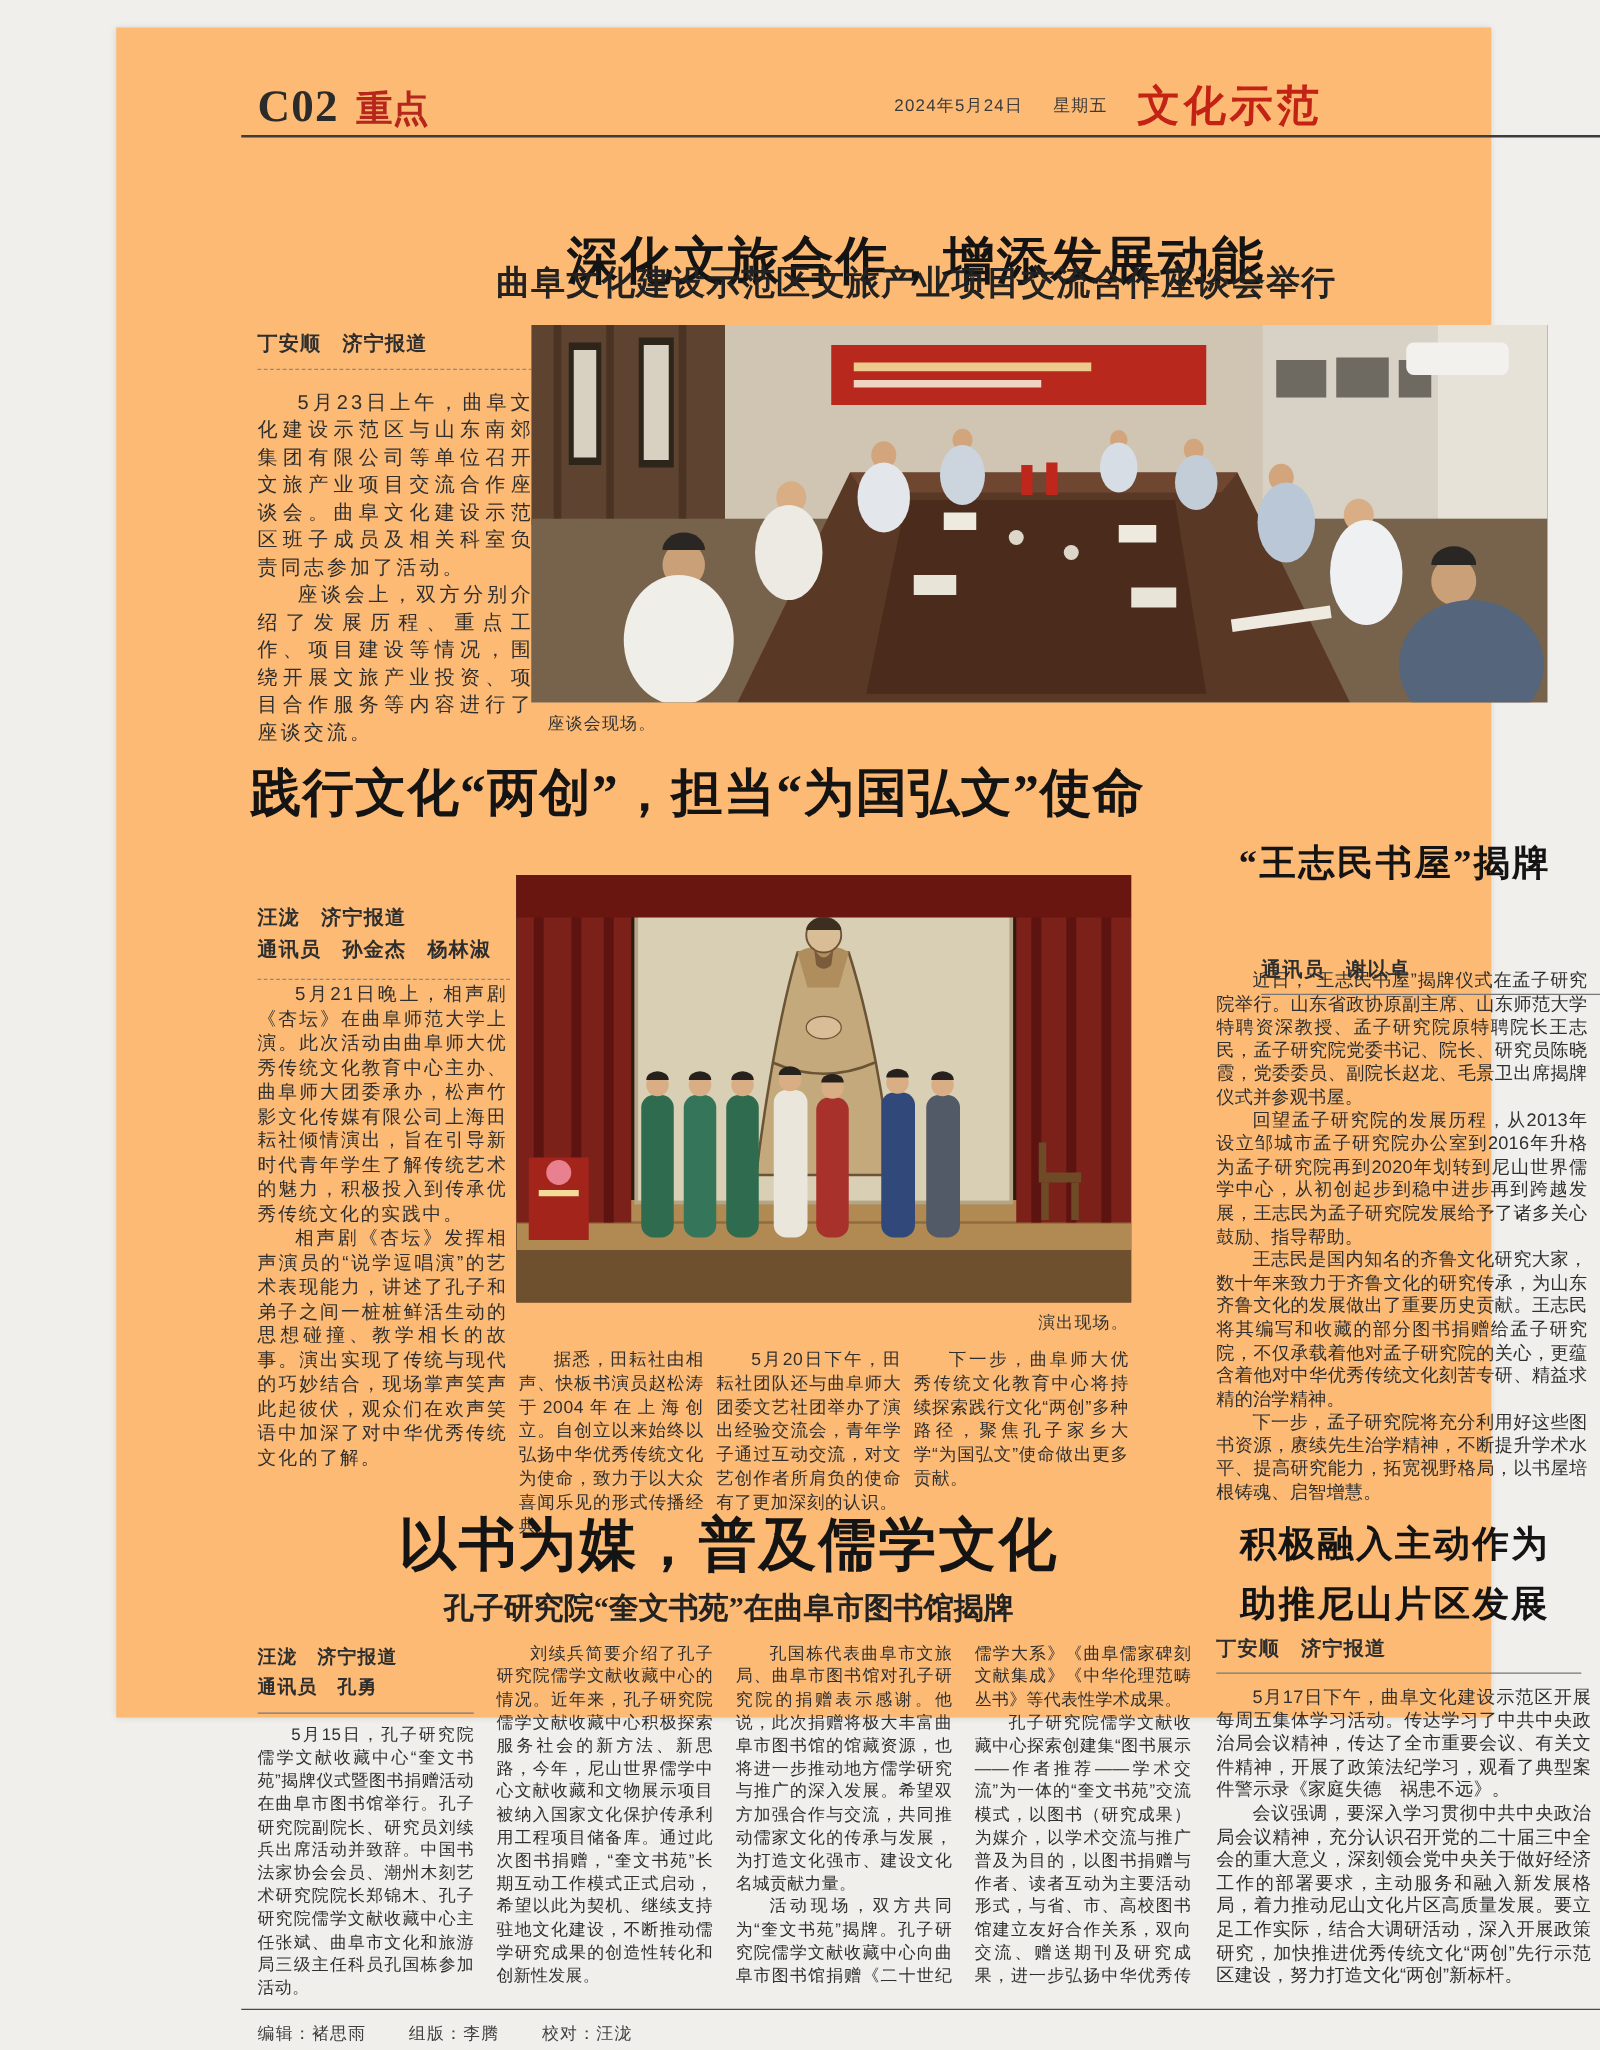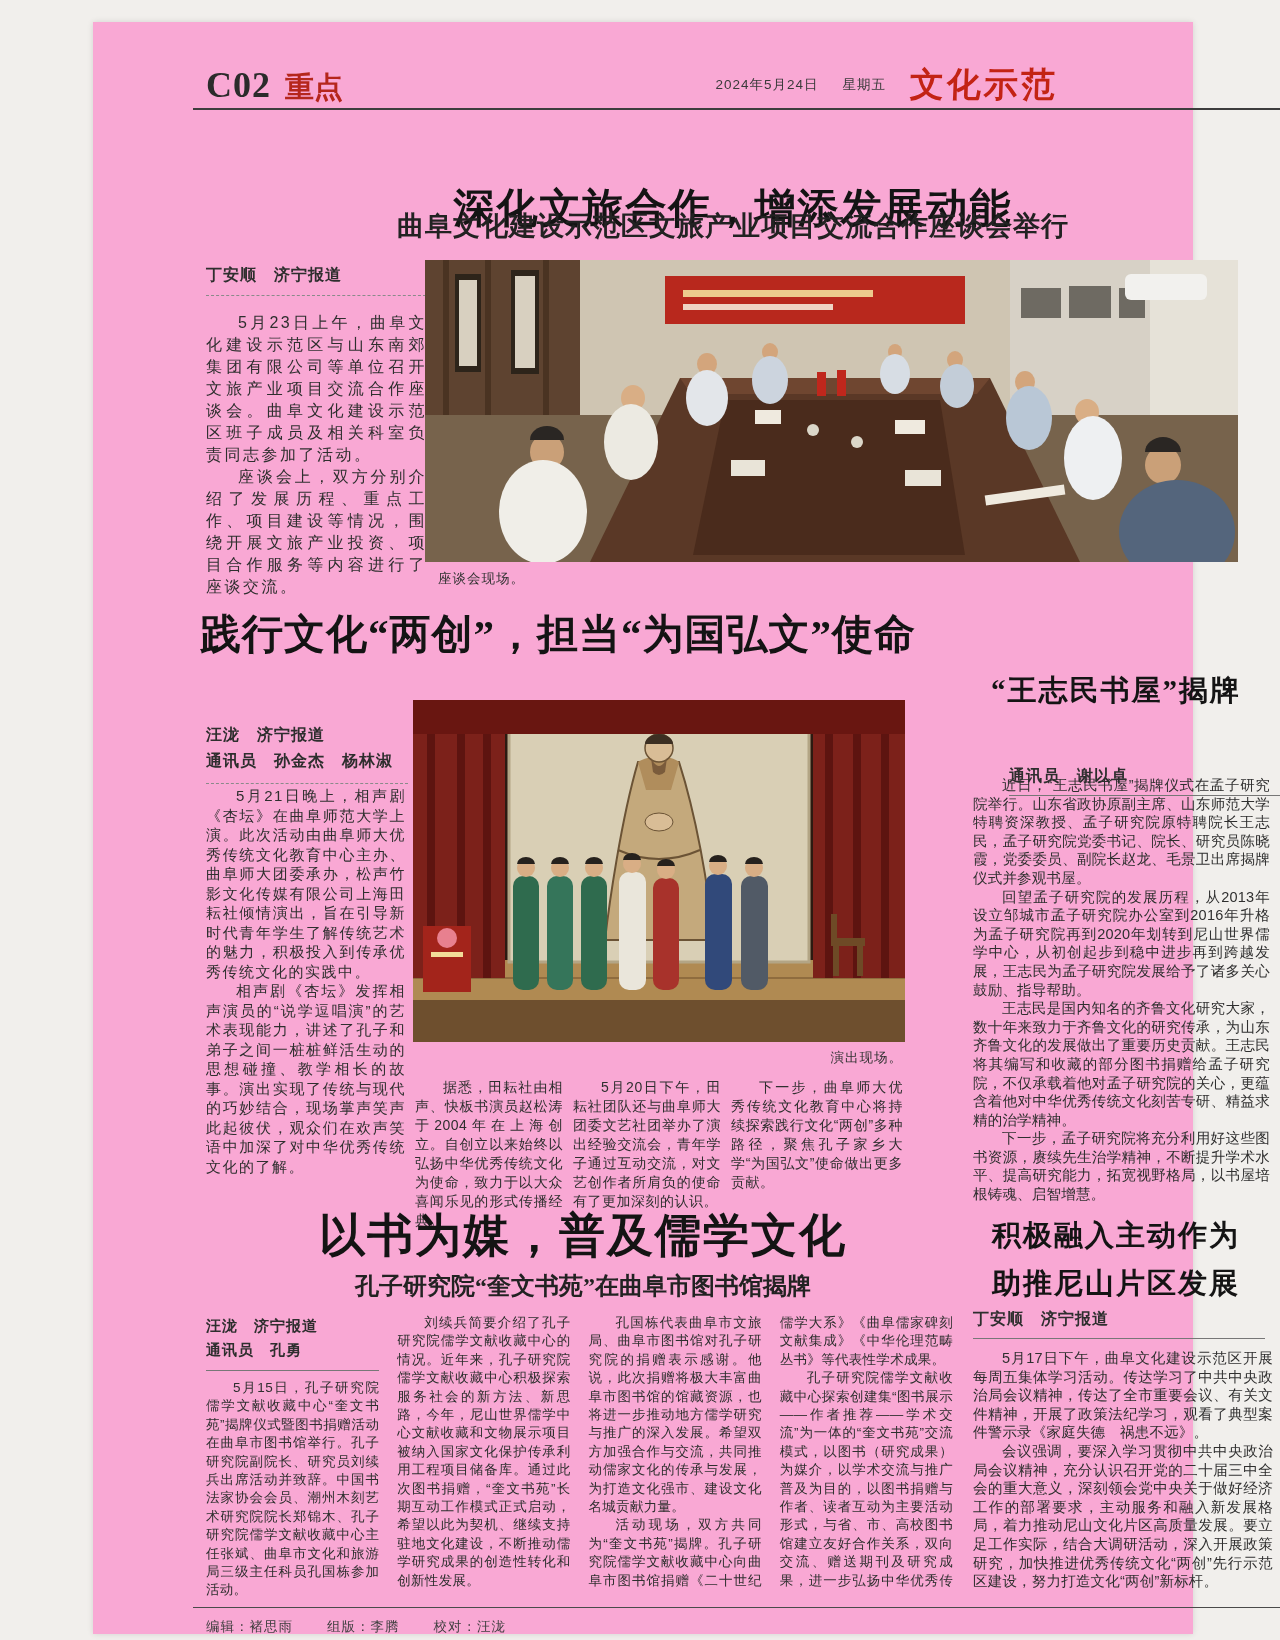--- a/index.html
+++ b/index.html
@@ -1,18 +1,18 @@
 <!DOCTYPE html>
 <html><head>
 <meta charset="utf-8">
 <style>
   html,body{margin:0;padding:0;}
   body{background:#efedea;font-family:"Liberation Sans","DejaVu Sans",sans-serif;}
   #page{position:relative;width:1280px;height:1640px;background:#f1efec;overflow:hidden;}
-  #sheet{position:absolute;left:93px;top:22px;width:1100px;height:1612px;background:#f9a8d4;box-shadow:0 0 6px rgba(0,0,0,.12);}
+  #sheet{position:absolute;left:93px;top:22px;width:1100px;height:1352px;background:#fdba74;box-shadow:0 0 6px rgba(0,0,0,.12);}
   .abs{position:absolute;}
   
   .hdr-left{left:113px;top:42px;display:flex;align-items:baseline;gap:14px;}
   .page-code{font-family:"Liberation Serif","DejaVu Serif",serif;font-weight:700;font-size:36px;color:#2b2b2b;letter-spacing:1px;}
   .section-name{font-size:29px;font-weight:700;color:#b5261c;text-align:right;}
   .hdr-right{right:135px;top:40px;display:flex;align-items:center;gap:24px;}
   .hdr-date{font-size:13.5px;color:#3a3a3a;letter-spacing:1px;}
   .masthead-logo{font-family:"Liberation Serif","DejaVu Serif",serif;font-weight:900;font-size:34px;color:#c32314;letter-spacing:3px;transform:skewX(-2deg);}
   .hdr-rule{left:100px;top:86px;width:1088px;height:2px;background:#3d3d3d;}
   

